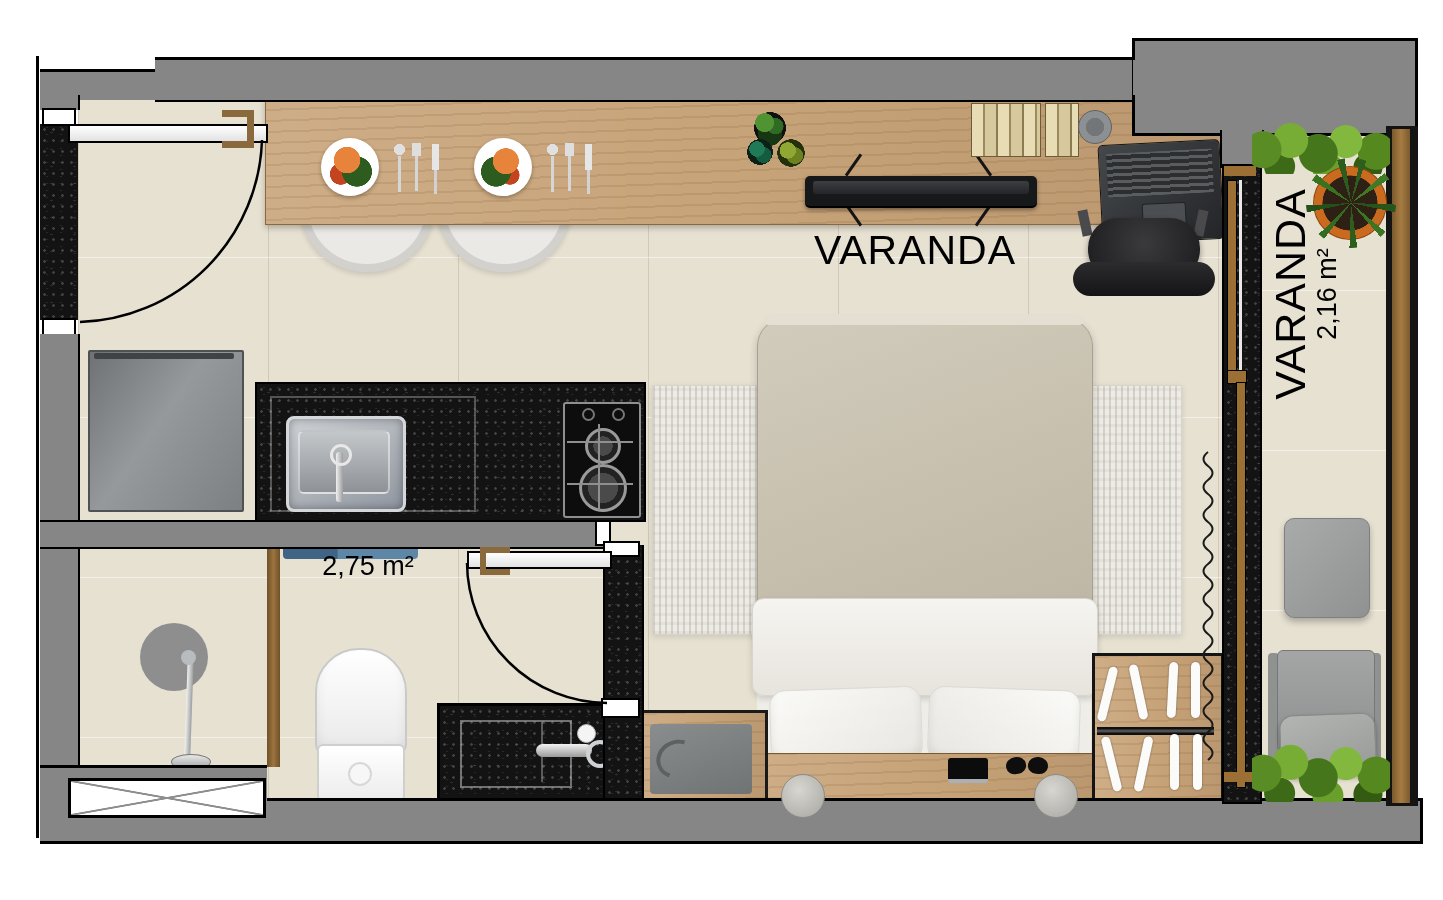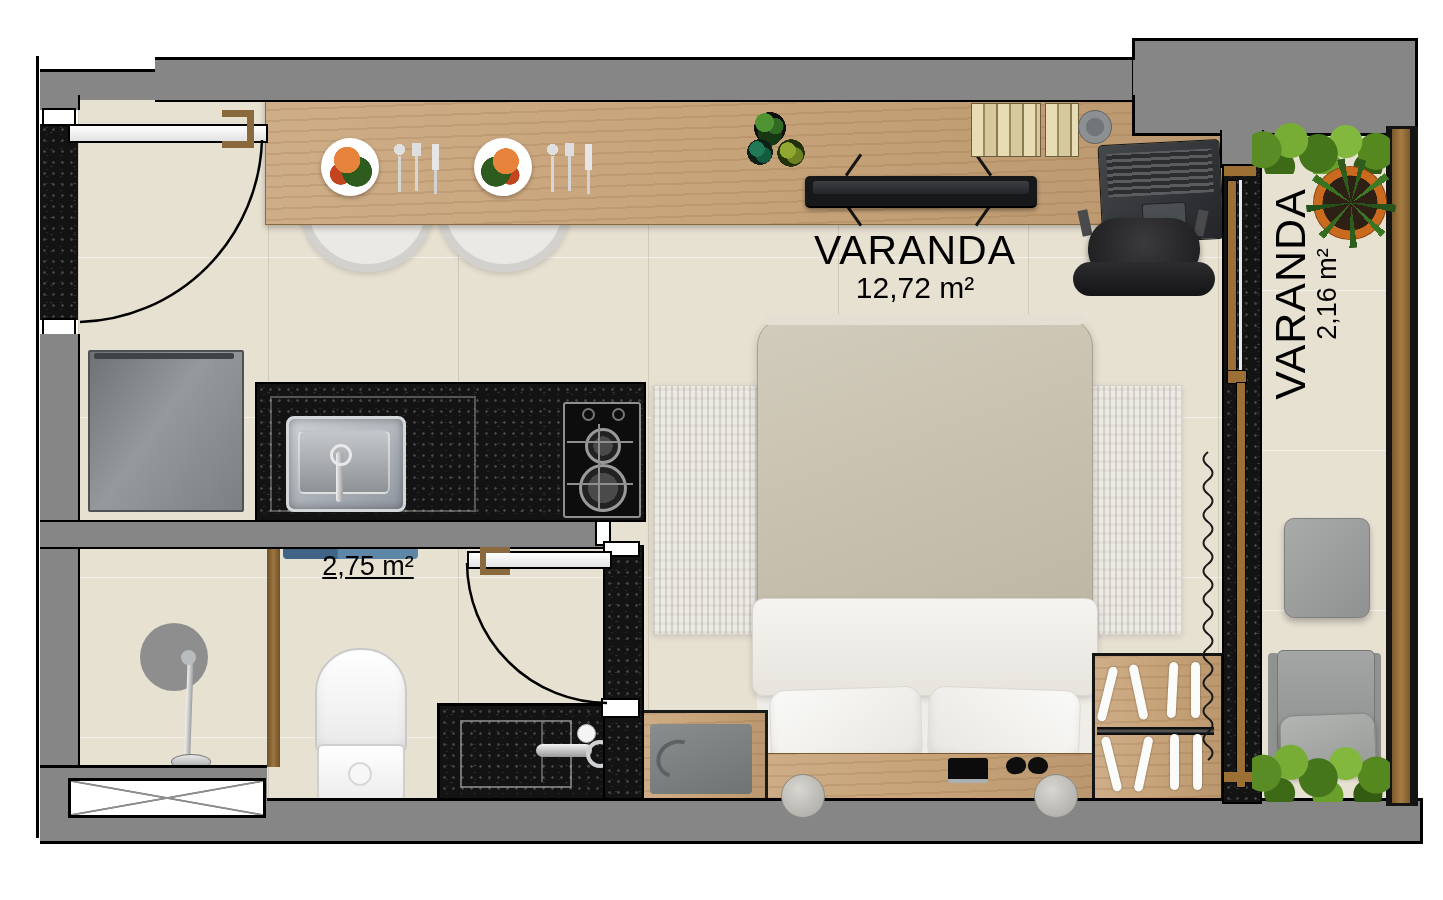--- a/index.html
+++ b/index.html
@@ -221,23 +221,22 @@
   <div class="abs" style="left:480px;top:547px;width:30px;height:28px;border:6px solid #8a6a3c;border-right:none;box-sizing:border-box;"></div>
 
   <svg class="abs" style="left:0;top:0;" width="1443" height="900" viewBox="0 0 1443 900">
     <path d="M262 140 A188 188 0 0 1 80 322" fill="none" stroke="#000" stroke-width="2.5"></path>
     <path d="M467 563 A141 141 0 0 0 607 703" fill="none" stroke="#000" stroke-width="2.5"></path>
     <path d="M1208 452 q-9 7 0 14 q9 7 0 14 q-9 7 0 14 q9 7 0 14 q-9 7 0 14 q9 7 0 14 q-9 7 0 14 q9 7 0 14 q-9 7 0 14 q9 7 0 14 q-9 7 0 14 q9 7 0 14 q-9 7 0 14 q9 7 0 14 q-9 7 0 14 q9 7 0 14 q-9 7 0 14 q9 7 0 14 q-9 7 0 14 q9 7 0 14 q-9 7 0 14 q9 7 0 14" fill="none" stroke="#1a1a1a" stroke-width="2"></path>
   </svg>
 
   <div class="abs label" style="left:775px;top:228px;width:280px;">
     <div class="rn">VARANDA</div>
-    <div class="ra">12,72 m²</div>
   </div>
   <div class="abs label" style="left:283px;top:552px;width:170px;">
-    <div class="ra" style="font-size:27px;text-decoration:underline;">2,75 m²</div>
+    <div class="ra" style="font-size:27px;">2,75 m²</div>
   </div>
   <div class="abs label" style="left:1193px;top:238px;width:260px;height:112px;transform:rotate(-90deg);">
     <div class="rn" style="font-size:43px;">VARANDA</div>
     <div class="ra" style="font-size:27px;">2,16 m²</div>
   </div>
 
 </div>
 
 </body></html>

